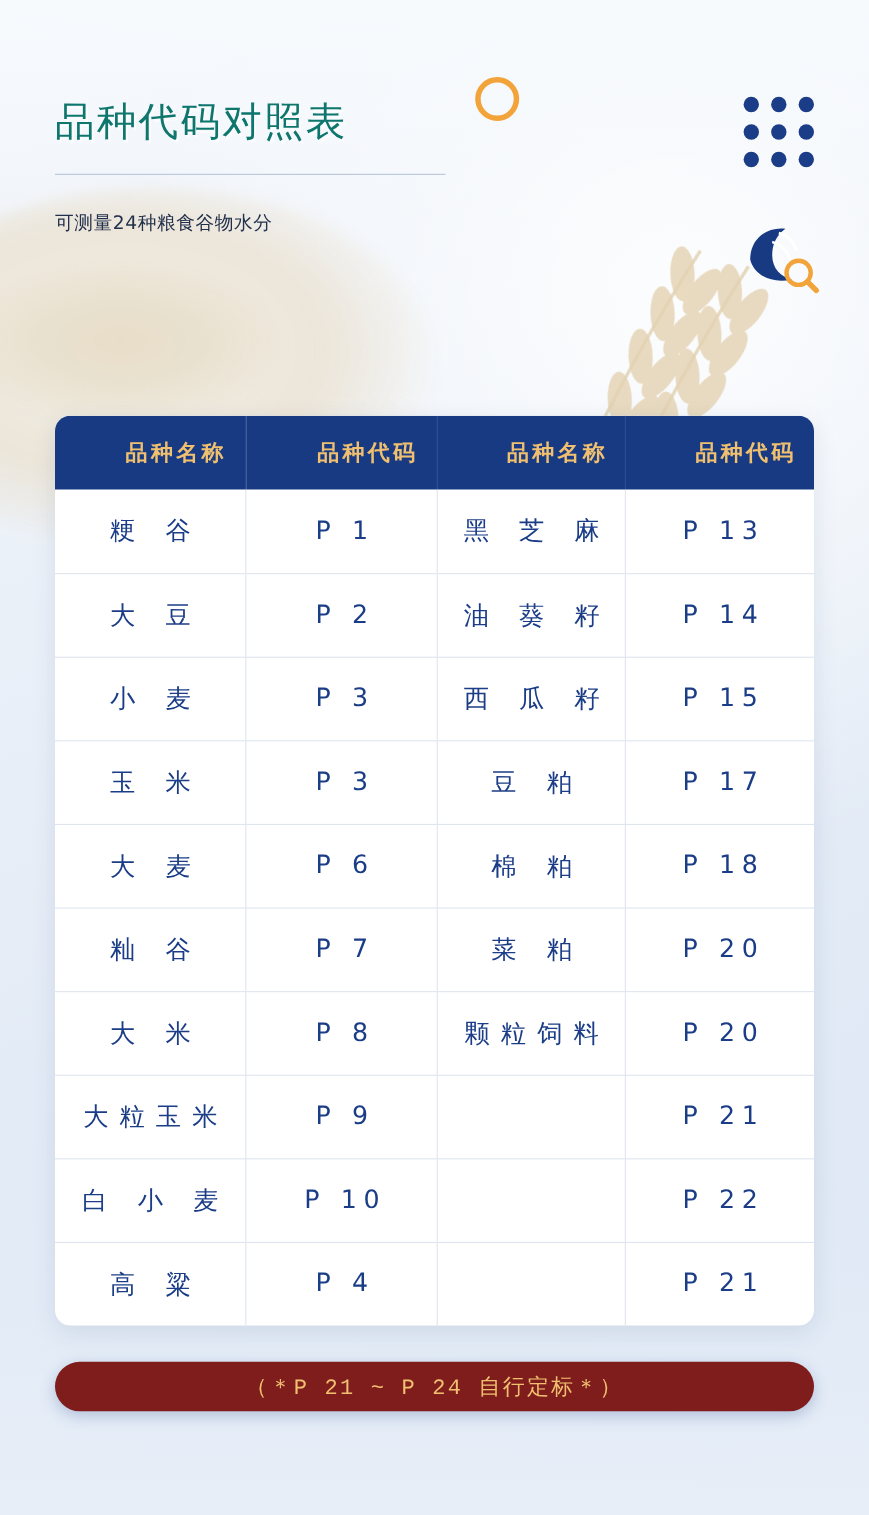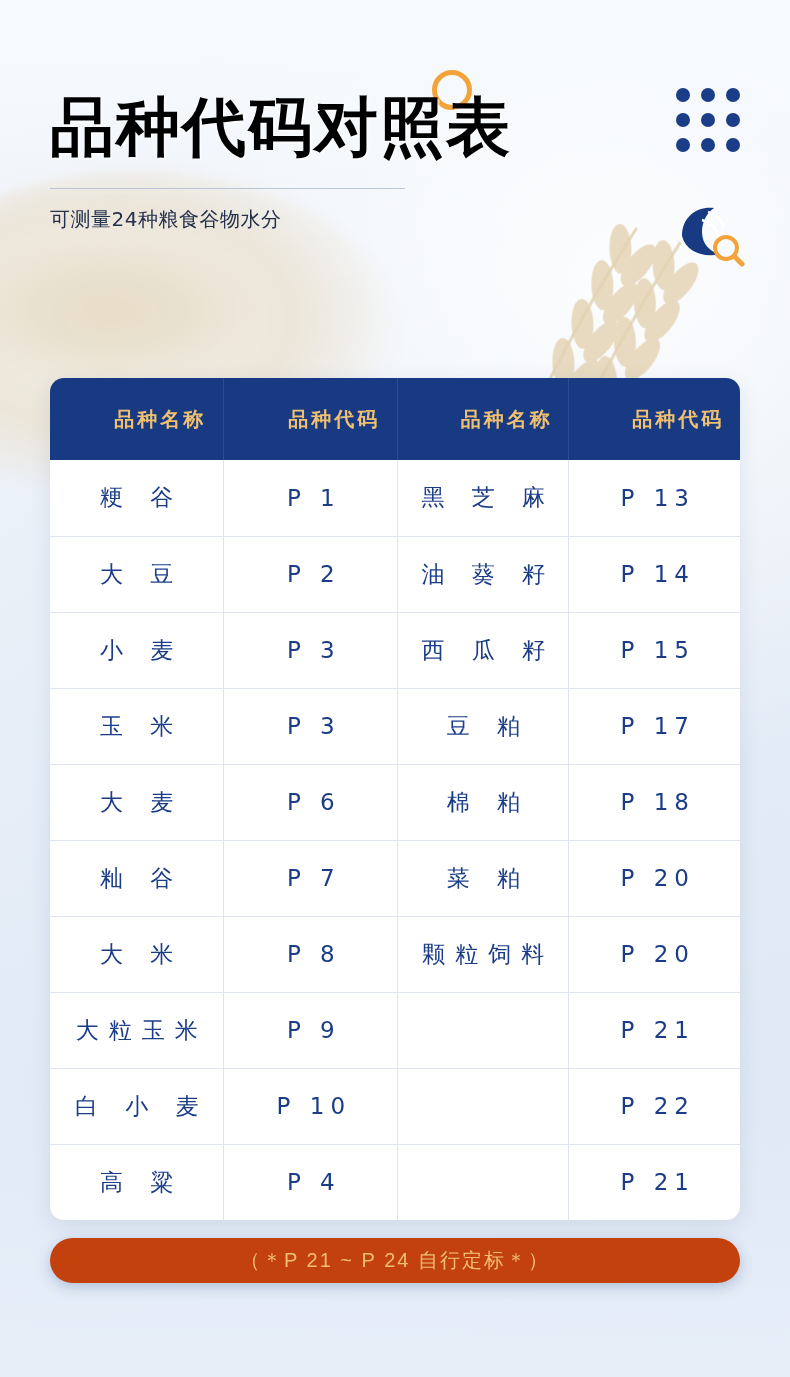--- a/index.html
+++ b/index.html
@@ -77,24 +77,24 @@
     letter-spacing: 1.2px;
     color: #3c5a86;
     font-family: "DejaVu Sans", sans-serif;
   }
   .title-wrap {
     position: relative;
     margin-top: 10px;
     display: inline-block;
   }
   .title {
-    font-size: 64px;
-    font-weight: bold;
+    font-size: 36px;
+    font-weight: normal;
     letter-spacing: 2px;
-    color: #000000;
+    color: #0f766e;
     font-family: "DejaVu Sans", sans-serif;
     text-shadow: 2px 2px 0 rgba(255,255,255,.55);
     position: relative;
     z-index: 2;
     line-height: 1.1;
   }
   .title-ring {
     position: absolute;
     left: 382px;
     top: -22px;
@@ -104,22 +104,22 @@
     border-radius: 50%;
     z-index: 1;
   }
   .rule {
     width: 355px;
     height: 1px;
     background: #b9c6d9;
     margin-top: 26px;
   }
   .subtitle {
-    margin-top: 17px;
-    font-size: 20px;
+    margin-top: 32px;
+    font-size: 17px;
     color: #22304b;
     letter-spacing: .5px;
     font-family: "DejaVu Sans", sans-serif;
   }
 
   
   .dots {
     position: absolute;
     right: 50px;
     top: 88px;
@@ -158,21 +158,21 @@
     width: 100%;
     border-collapse: collapse;
     table-layout: fixed;
   }
   thead th {
     background: #173a82;
     color: #f0c070;
     font-size: 20px;
     font-weight: bold;
     letter-spacing: 3px;
-    height: 82px;
+    height: 67px;
     font-family: "DejaVu Sans", sans-serif;
     border-right: 1px solid #2b4d93;
     padding-left: 47px;
   }
   thead th:last-child { border-right: none; }
 
   tbody td {
     height: 76px;
     text-align: center;
     font-size: 23px;
@@ -194,29 +194,29 @@
   col.c3 { width: 24.8%; }
   col.c4 { width: 24.8%; }
 
   
   .note {
     position: absolute;
     left: 50px;
     top: 1238px;
     width: 690px;
     height: 45px;
-    background: #c2410c;
+    background: #7f1d1d;
     border-radius: 23px;
     color: #f0c070;
     font-size: 20px;
     letter-spacing: 2px;
     display: flex;
     align-items: center;
     justify-content: center;
-    font-family: Liberation Sans, sans-serif;
+    font-family: Liberation Mono, monospace;
     box-shadow: 0 4px 14px rgba(23,58,130,.25);
   }
 </style>
 </head>
 <body>
 
 <div class="bg">
   <div class="bg-bowl"></div>
   <div class="bg-bowl2"></div>
   <svg class="bg-wheat" viewBox="0 0 330 340">

